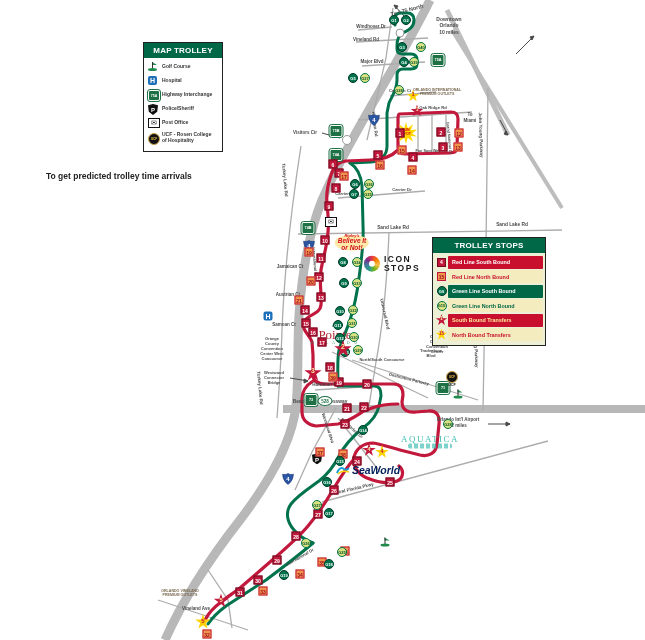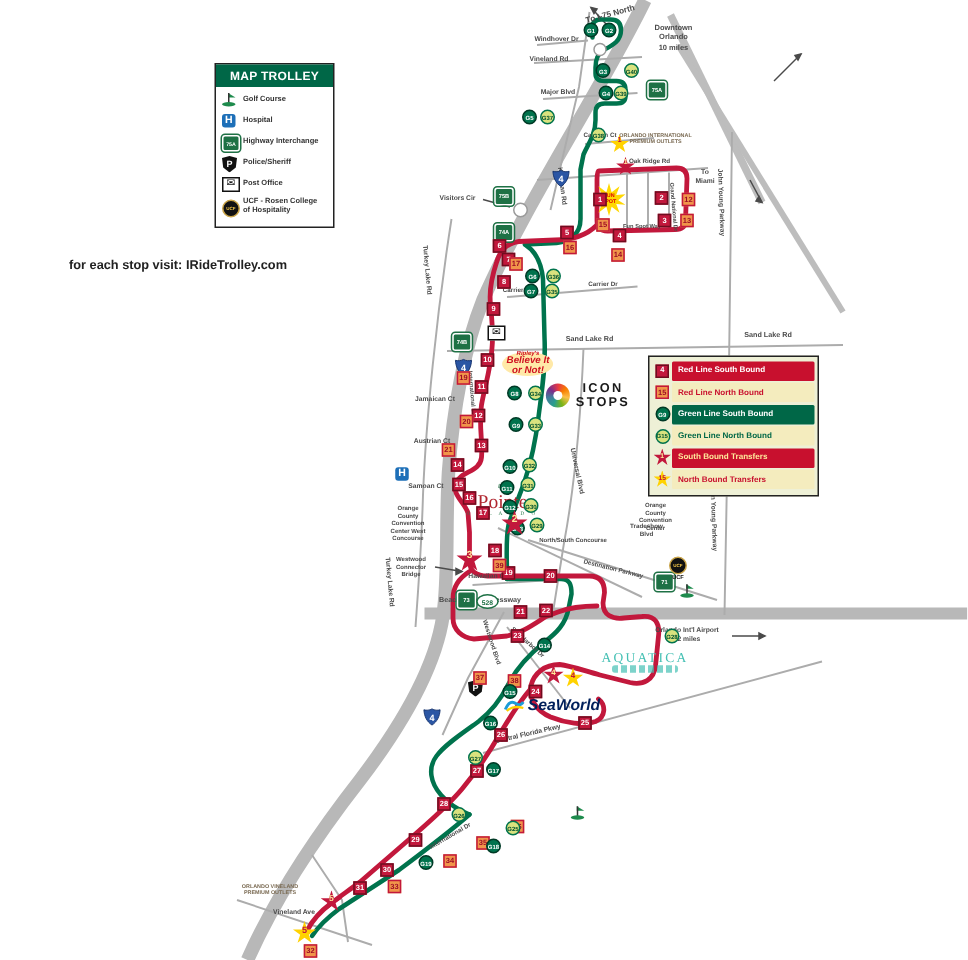--- a/index.html
+++ b/index.html
@@ -151,21 +151,21 @@
 
     <g stroke="#c2183c" stroke-width="3.2" fill="none" stroke-linejoin="round" stroke-linecap="round">
       <path d="M399,114 L451,112 Q458,112 458,119 L457,147 Q457,153 450,153 L405,154 Q398,154 398,147 L398,120 Q398,114 399,114 Z"></path>
       <path d="M398,150 C390,158 380,160 370,160 L346,161 C337,162 333,168 331,175 C328,184 326,194 327,203 C328,214 329,222 328,232 C327,247 323,258 321,270 C319,284 322,294 321,305 C320,315 307,314 304,322 C301,330 310,335 312,342 L313,355 L313,374 C313,381 318,384 325,384 L393,384 C400,384 403,388 403,395 L402,402 C402,410 408,413 416,412 L428,411 C437,410 440,416 439,424 L437,444 C436,453 429,457 420,455 L400,450 C389,447 381,444 373,443 C363,443 356,449 354,457 C352,466 358,474 367,478 C377,482 389,484 397,481 C404,478 404,470 399,466"></path>
       <path d="M313,381 C305,386 302,392 302,399 L302,412 C302,420 308,425 316,426 L338,424 C348,422 356,416 364,411 L372,408 C380,405 390,404 398,404"></path>
       <path d="M354,459 C346,468 340,478 334,488 C326,502 318,514 308,526 C298,538 284,550 270,562 L240,588 C232,594 226,598 221,602 C213,608 208,614 205,620"></path>
     </g>
   </svg>
 
   <div class="note">
-    <div>for each stop visit:  IRideTrolley.com</div>
+    <div>To get predicted trolley time arrivals</div>
   </div>
 
   <div class="map-legend">
     <div class="legend-header">MAP TROLLEY</div>
     <div class="legend-items" id="map-legend-items">
         <div class="ml-row">
           <div class="ml-icon">
             <div class="poi poi-golf" style="position:relative;transform:none;">
               <div class="flag"></div>
               <div class="pole"></div>
@@ -204,20 +204,21 @@
               <div class="dot">UCF</div>
             </div>
           </div>
           <div class="ml-label">UCF - Rosen College
 of Hospitality</div>
         </div>
       </div>
   </div>
 
   <div class="trolley-legend">
+    <div class="legend-header">TROLLEY STOPS</div>
     <div id="trolley-legend-rows" style="padding:1px 0 2px 0;">
         <div class="tl-row">
           <div class="tl-marker">
             <div class="stop stop-rs" style="position:relative;transform:none;">4</div>
           </div>
           <div class="tl-band" style="background: rgb(200, 16, 46); color: rgb(255, 255, 255);">Red Line South Bound</div>
         </div>
         <div class="tl-row">
           <div class="tl-marker">
             <div class="stop stop-rn" style="position:relative;transform:none;">15</div>
@@ -260,21 +261,21 @@
   <div class="logo funspot" style="left:406px;top:133px;">
     <span style="white-space:pre-line;">FUN
 SPOT</span>
   </div>
   <div class="logo ripleys" style="left:352px;top:242px;">
     <div class="bg"></div>
     <div class="r1">Ripley's</div>
     <div class="r2">Believe It</div>
     <div class="r2">or Not!</div>
   </div>
-  <div class="logo iconpark" style="left:392px;top:264px;text-align:center;">
+  <div class="logo iconpark" style="left:392px;top:264px;">
     <div class="wheel">
         <div class="hub"></div>
       </div>
     <div class="ip-text">
       <div>ICON</div>
       <div>STOPS</div>
     </div>
   </div>
   <div class="logo pointe" style="left:335px;top:334px;">
     <div class="p-the">the</div>

